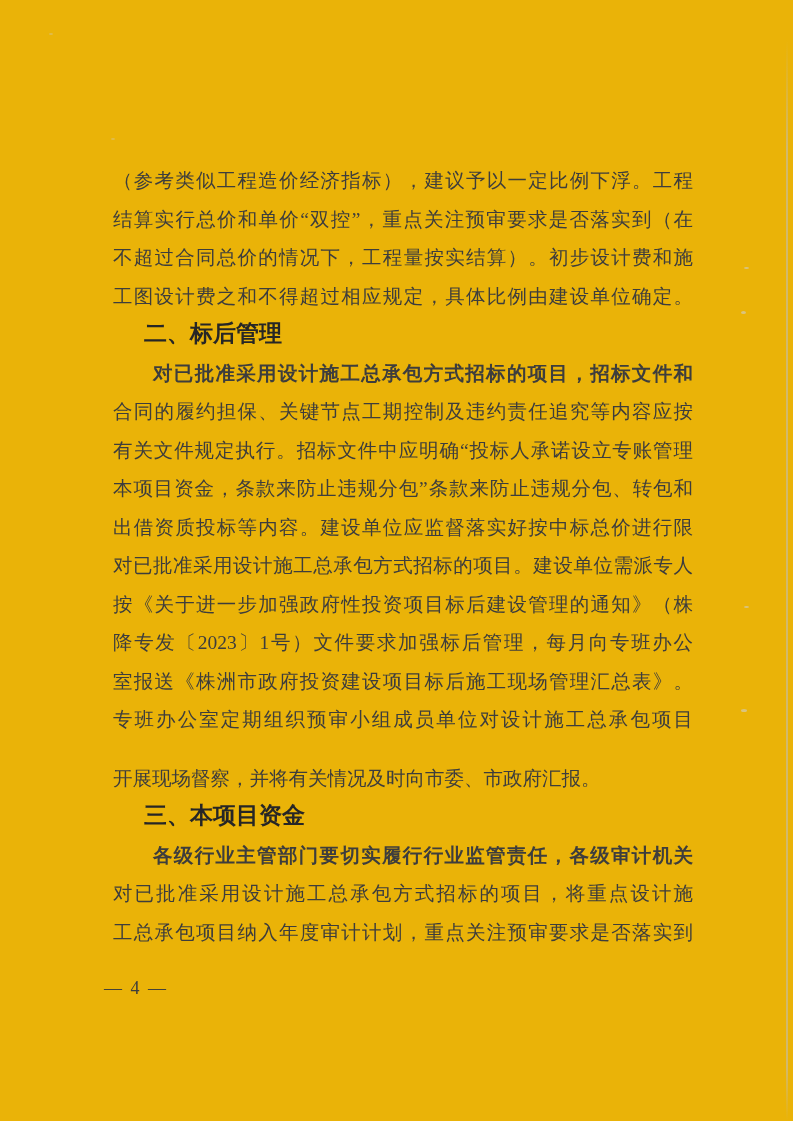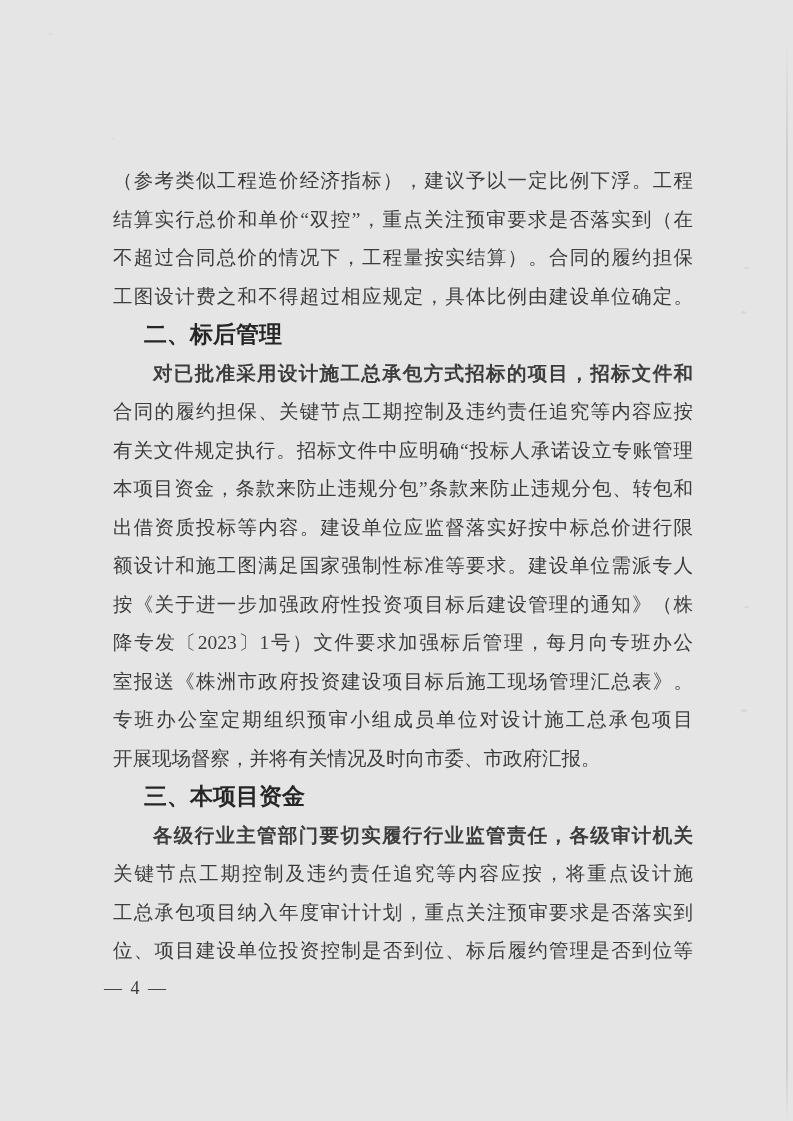--- a/index.html
+++ b/index.html
@@ -5,21 +5,21 @@
   html, body {
     margin: 0;
     padding: 0;
     background: #ffffff;
     font-family: "Liberation Serif", "DejaVu Serif", serif;
   }
   .page {
     position: relative;
     width: 793px;
     height: 1121px;
-    background: #e5e5e5;
+    background: #eab308;
     overflow: hidden;
   }
   
   .edge-line {
     position: absolute;
     left: 786px;
     top: 40px;
     width: 2px;
     height: 1081px;
     background: linear-gradient(to bottom, rgba(200,200,200,0), rgba(190,190,190,.55) 10%, rgba(190,190,190,.55) 95%, rgba(200,200,200,0));
@@ -54,26 +54,27 @@
     white-space: normal;
     overflow: hidden;
   }
   .line.body-indent {
     text-indent: 40px;
     font-weight: bold;
   }
   .line.body-last {
     text-align: left;
     text-align-last: left;
+    margin-top: 20px;
   }
   .line.heading {
     text-align: left;
     text-align-last: left;
     padding-left: 31px;
-    font-family: Liberation Serif, serif;
+    font-family: Liberation Mono, monospace;
     font-weight: 700;
     font-size: 23px;
     color: #262626;
   }
   .footer {
     position: absolute;
     left: 104px;
     top: 978px;
     font-size: 18px;
     letter-spacing: 2px;
@@ -88,35 +89,34 @@
   <div class="speck s1"></div>
   <div class="speck s2"></div>
   <div class="speck s3"></div>
   <div class="speck s4"></div>
   <div class="speck s5"></div>
   <div class="speck s6"></div>
 
   <div class="textblock">
       <div class="line body">（参考类似工程造价经济指标），建议予以一定比例下浮。工程</div>
       <div class="line body">结算实行总价和单价“双控”，重点关注预审要求是否落实到（在</div>
-      <div class="line body">不超过合同总价的情况下，工程量按实结算）。合同的履约担保</div>
+      <div class="line body">不超过合同总价的情况下，工程量按实结算）。初步设计费和施</div>
       <div class="line body">工图设计费之和不得超过相应规定，具体比例由建设单位确定。</div>
       <div class="line heading">二、标后管理</div>
       <div class="line body-indent">对已批准采用设计施工总承包方式招标的项目，招标文件和</div>
       <div class="line body">合同的履约担保、关键节点工期控制及违约责任追究等内容应按</div>
       <div class="line body">有关文件规定执行。招标文件中应明确“投标人承诺设立专账管理</div>
       <div class="line body">本项目资金，条款来防止违规分包”条款来防止违规分包、转包和</div>
       <div class="line body">出借资质投标等内容。建设单位应监督落实好按中标总价进行限</div>
-      <div class="line body">额设计和施工图满足国家强制性标准等要求。建设单位需派专人</div>
+      <div class="line body">对已批准采用设计施工总承包方式招标的项目。建设单位需派专人</div>
       <div class="line body">按《关于进一步加强政府性投资项目标后建设管理的通知》（株</div>
       <div class="line body">降专发〔2023〕1号）文件要求加强标后管理，每月向专班办公</div>
       <div class="line body">室报送《株洲市政府投资建设项目标后施工现场管理汇总表》。</div>
       <div class="line body">专班办公室定期组织预审小组成员单位对设计施工总承包项目</div>
       <div class="line body-last">开展现场督察，并将有关情况及时向市委、市政府汇报。</div>
       <div class="line heading">三、本项目资金</div>
       <div class="line body-indent">各级行业主管部门要切实履行行业监管责任，各级审计机关</div>
-      <div class="line body">关键节点工期控制及违约责任追究等内容应按，将重点设计施</div>
+      <div class="line body">对已批准采用设计施工总承包方式招标的项目，将重点设计施</div>
       <div class="line body">工总承包项目纳入年度审计计划，重点关注预审要求是否落实到</div>
-      <div class="line body">位、项目建设单位投资控制是否到位、标后履约管理是否到位等</div>
     </div>
 
   <div class="footer">— 4 —</div>
 </div>
 
 </body></html>

